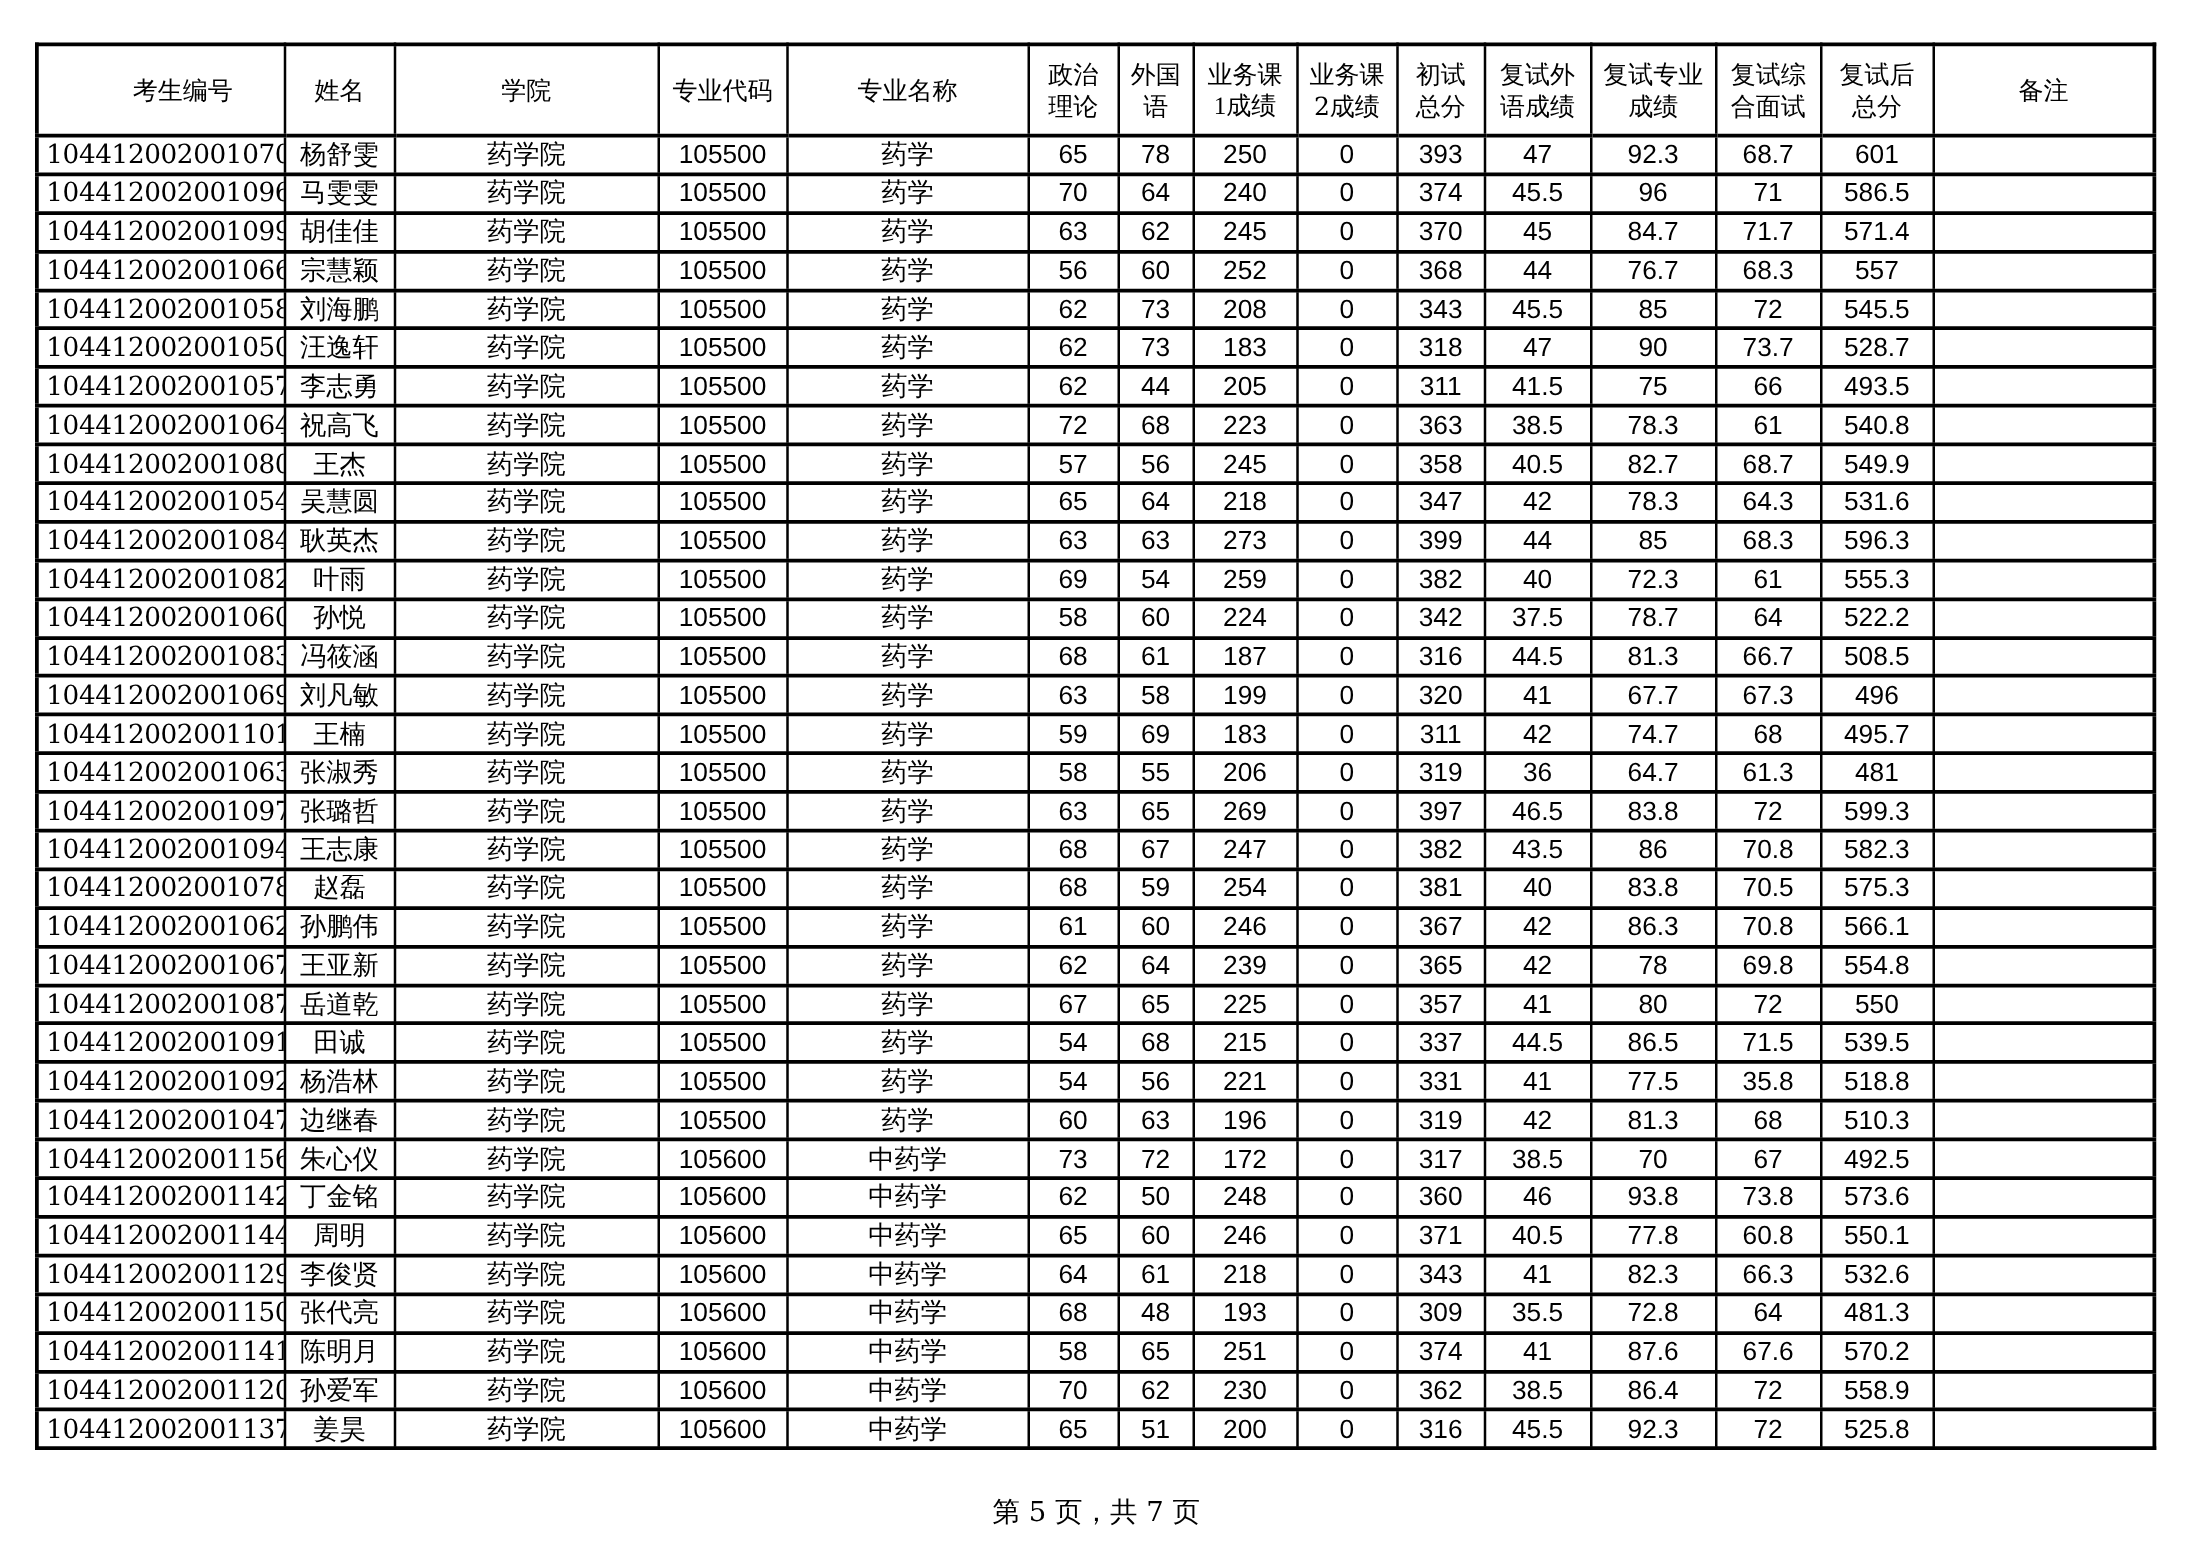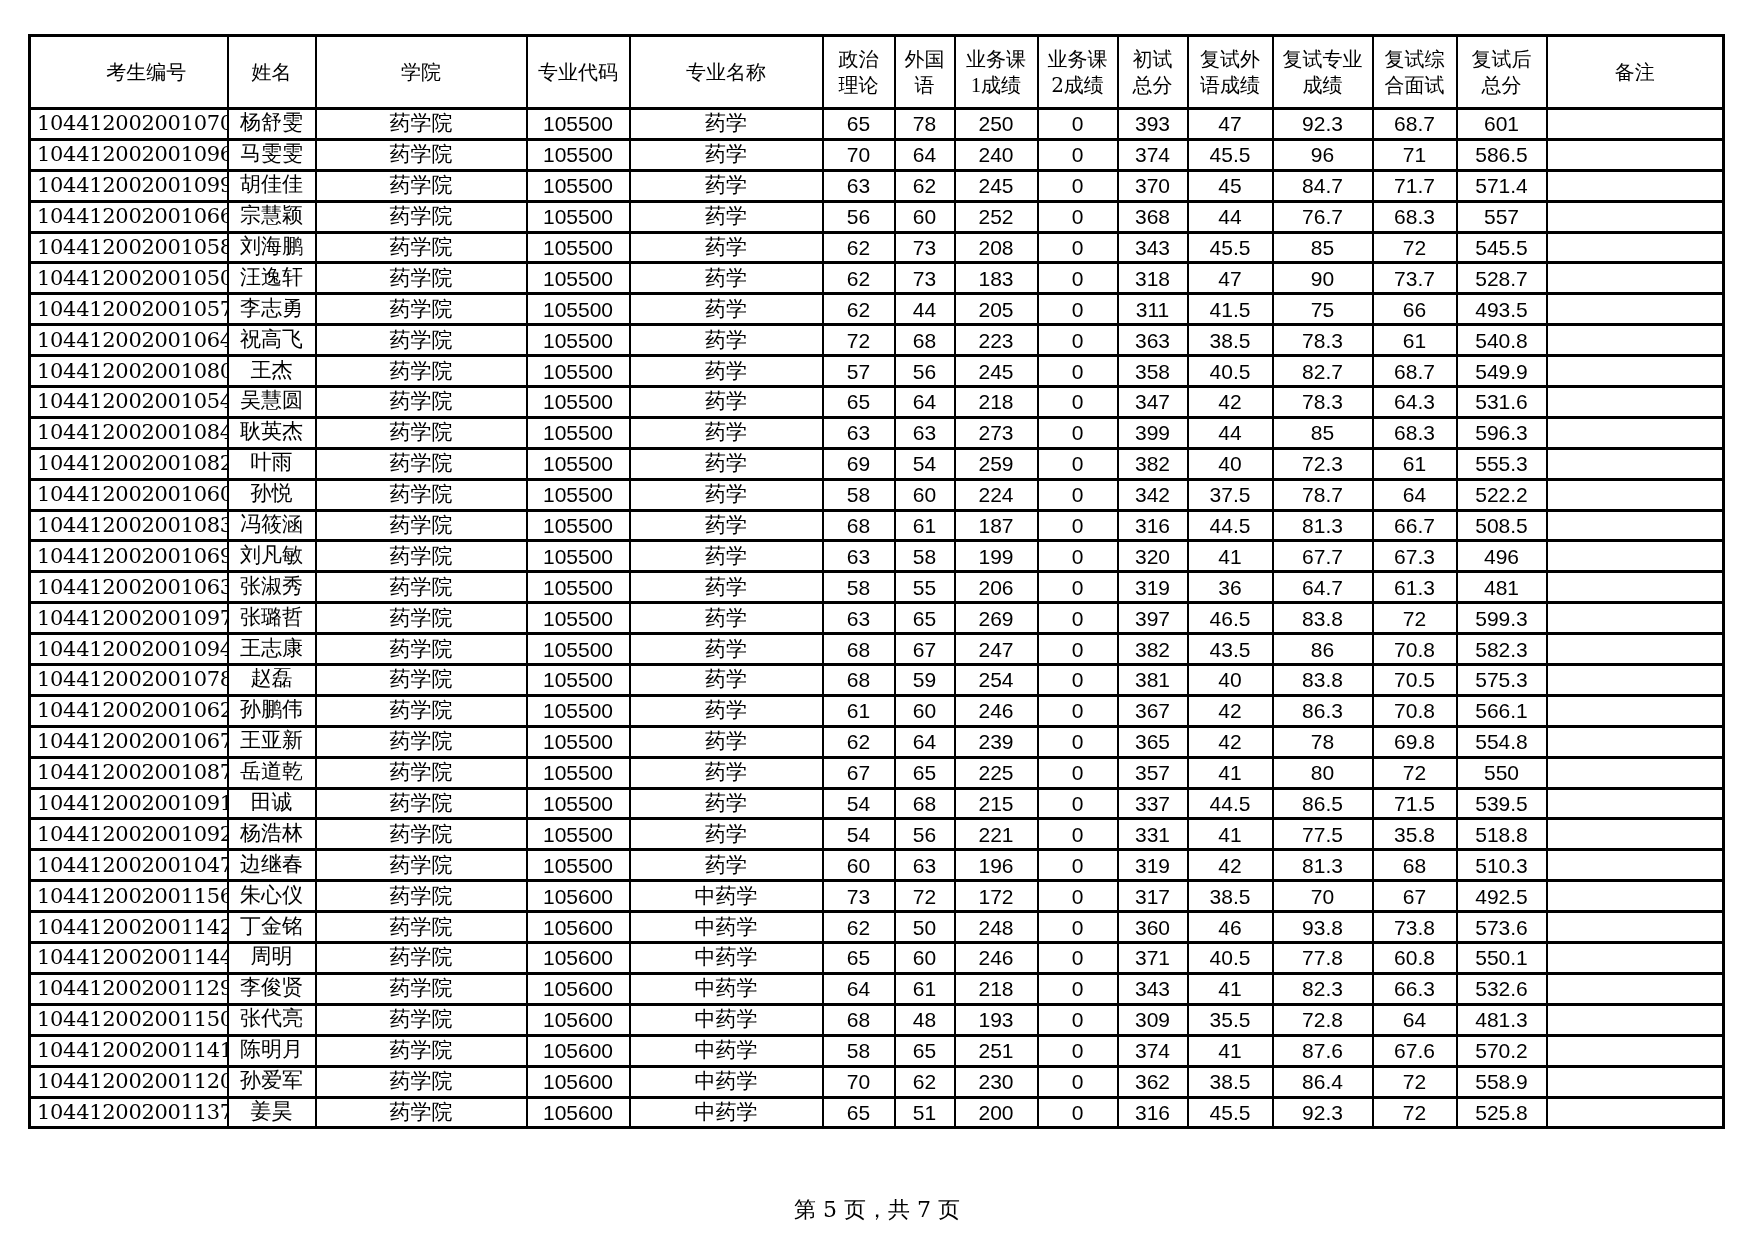--- a/index.html
+++ b/index.html
@@ -46,21 +46,21 @@
     }
     table.scores tbody td {
       height: 27.9px;
       font-size: 21px;
       line-height: 27px;
     }
     table.scores tbody tr {
       border-top: 3px solid #000;
     }
     .c-id { font-family: "DejaVu Serif", "Liberation Serif", serif; font-size: 20px; letter-spacing: -0.3px; text-align: left; padding-left: 6px !important; }
-    .c-name { font-family: Liberation Mono, monospace; margin-left: 16px; }
+    .c-name { font-family: Liberation Serif, serif; margin-left: 16px; }
     .c-college { font-family: "DejaVu Serif", "Liberation Serif", serif; }
     .c-num { font-family: "Liberation Sans", "DejaVu Sans", sans-serif; font-stretch: condensed; }
     .c-major { font-family: "DejaVu Sans", "Liberation Sans", sans-serif; }
     .footer {
       position: absolute;
       left: 0;
       width: 1754px;
       top: 1195px;
       text-align: center;
       font-family: "DejaVu Serif", "Liberation Serif", serif;
@@ -397,20 +397,37 @@
           <td class="c-num">199</td>
           <td class="c-num">0</td>
           <td class="c-num">320</td>
           <td class="c-num">41</td>
           <td class="c-num">67.7</td>
           <td class="c-num">67.3</td>
           <td class="c-num">496</td>
           <td></td>
         </tr>
         <tr>
+          <td class="c-id">104412002001101</td>
+          <td class="c-name">王楠</td>
+          <td class="c-college">药学院</td>
+          <td class="c-num">105500</td>
+          <td class="c-major">药学</td>
+          <td class="c-num">59</td>
+          <td class="c-num">69</td>
+          <td class="c-num">183</td>
+          <td class="c-num">0</td>
+          <td class="c-num">311</td>
+          <td class="c-num">42</td>
+          <td class="c-num">74.7</td>
+          <td class="c-num">68</td>
+          <td class="c-num">495.7</td>
+          <td></td>
+        </tr>
+        <tr>
           <td class="c-id">104412002001063</td>
           <td class="c-name">张淑秀</td>
           <td class="c-college">药学院</td>
           <td class="c-num">105500</td>
           <td class="c-major">药学</td>
           <td class="c-num">58</td>
           <td class="c-num">55</td>
           <td class="c-num">206</td>
           <td class="c-num">0</td>
           <td class="c-num">319</td>

